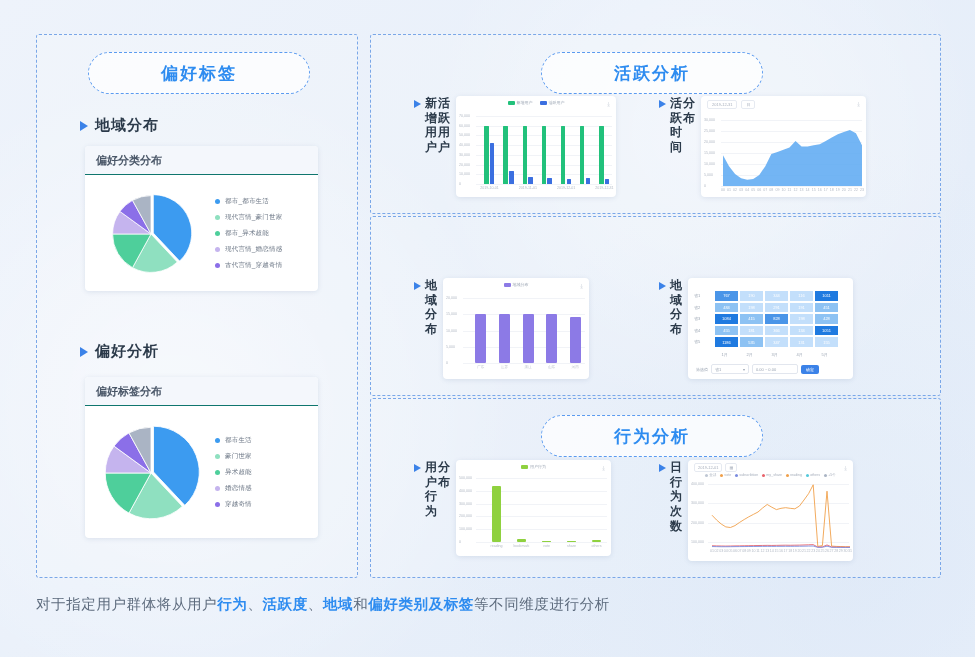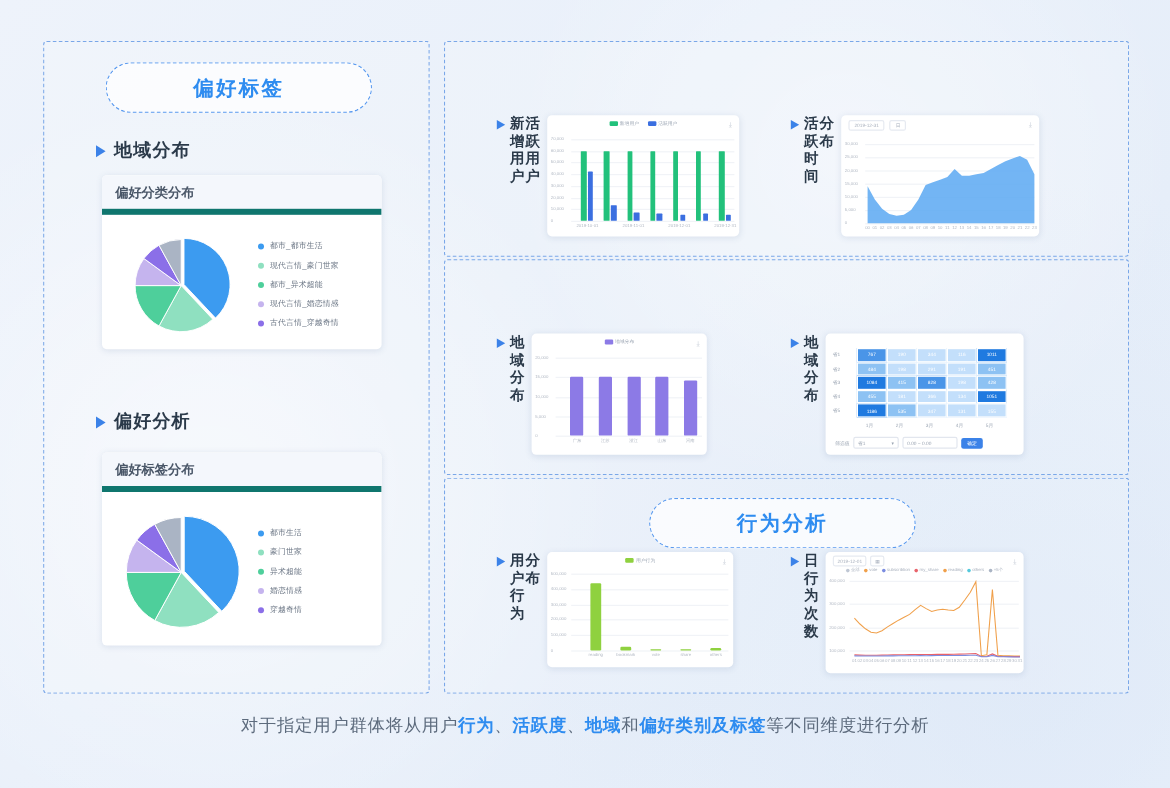--- a/index.html
+++ b/index.html
@@ -37,21 +37,21 @@
   .sec-head{position:absolute;display:flex;align-items:center;gap:7px;}
   .sec-head .tri{width:0;height:0;border-left:8px solid #3b82e8;
      border-top:5px solid transparent;border-bottom:5px solid transparent;}
   .sec-head .txt{font-size:15px;font-weight:700;color:#2b3a4a;letter-spacing:1px;}
   #head-cat{left:80px;top:116px;}
   #head-tag{left:80px;top:342px;}
 
   
   .card{position:absolute;background:#fff;border-radius:4px;
         box-shadow:0 1px 5px rgba(60,90,140,.13);overflow:hidden;}
-  .card-hd{height:28px;background:#f4f7fc;border-bottom:5px solid #0f766e;
+  .card-hd{height:28px;background:#f4f7fc;border-bottom:1px solid #0f766e;
            display:flex;align-items:center;padding-left:11px;
            font-size:11px;color:#4a5768;font-weight:600;}
   #card-cat{left:85px;top:146px;width:233px;height:145px;}
   #card-tag{left:85px;top:377px;width:233px;height:161px;}
   .card-body{position:relative;width:100%;height:calc(100% - 28px);display:flex;align-items:center;}
   .pie-wrap{width:120px;display:flex;align-items:center;justify-content:center;padding-left:6px;}
   .legend{flex:1;display:flex;flex-direction:column;justify-content:center;gap:7px;padding-left:4px;}
   .lg-row{display:flex;align-items:center;gap:5px;}
   .lg-dot{width:5px;height:5px;border-radius:50%;flex:none;}
   .lg-tx{font-size:6.5px;color:#6b7685;white-space:nowrap;letter-spacing:.2px;}
@@ -82,36 +82,37 @@
   .hm-cell{position:absolute;display:flex;align-items:center;justify-content:center;
            font-size:4px;color:#fff;border:1px solid #fff;box-sizing:border-box;}
   .hm-lab{position:absolute;font-size:4px;color:#9aa4b2;white-space:nowrap;}
   .hm-ctl{position:absolute;display:flex;align-items:center;gap:3px;}
   .hm-sel{border:1px solid #e2e6ee;border-radius:2px;height:8px;
           display:flex;align-items:center;padding:0 3px;font-size:4px;color:#9aa4b2;}
   .hm-btn{background:#3b82e8;color:#fff;font-size:4px;border-radius:2px;
           padding:2px 5px;}
 
   
-  #caption{position:absolute;left:0;right:0;top:595px;text-align:center;
-           font-size:14.5px;color:#5d6b7d;letter-spacing:.6px;}
+  #caption{position:absolute;left:0;right:0;top:595px;text-align:left;
+           font-size:14.5px;color:#5d6b7d;letter-spacing:.6px;padding-left:36px;}
   #caption b{color:#2e8cf0;font-weight:700;}
 </style>
 </head>
 <body>
 
 <div class="bg-deco"></div>
 <div class="stage">
 
   <div class="panel" id="panel-left"></div>
   <div class="panel" id="panel-act"></div>
   <div class="panel" id="panel-geo"></div>
   <div class="panel" id="panel-beh"></div>
 
   <div class="pill" id="pill-pref">偏好标签</div>
+  <div class="pill" id="pill-act">活跃分析</div>
   <div class="pill" id="pill-beh">行为分析</div>
 
   <div class="sec-head" id="head-cat">
     <span class="tri"></span>
     <span class="txt">地域分布</span>
   </div>
   <div class="sec-head" id="head-tag">
     <span class="tri"></span>
     <span class="txt">偏好分析</span>
   </div>

